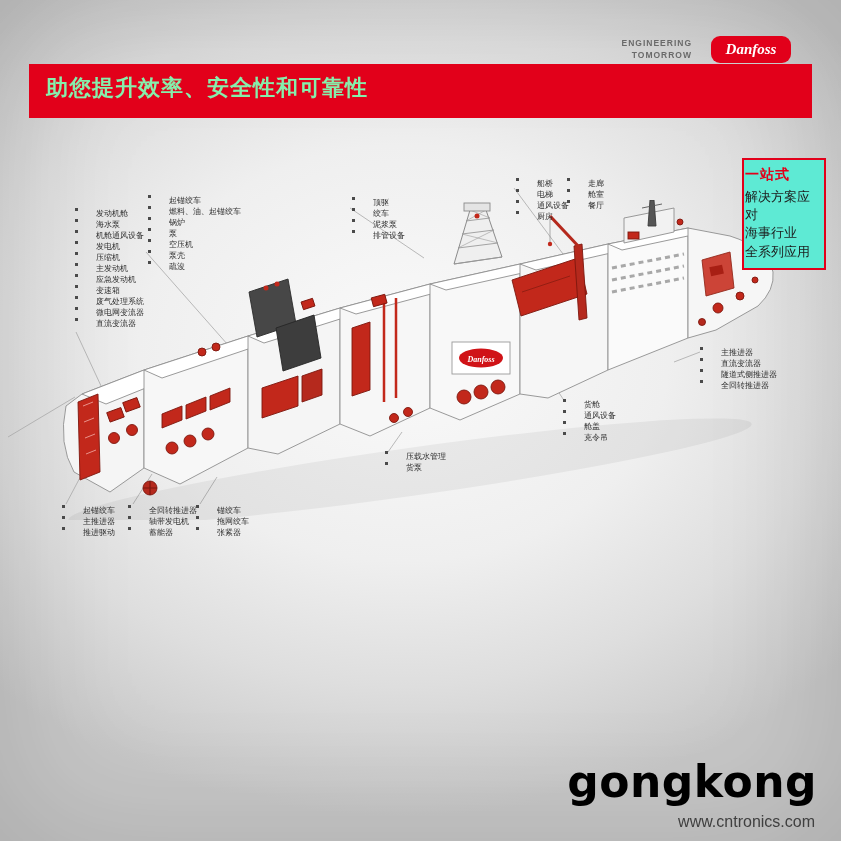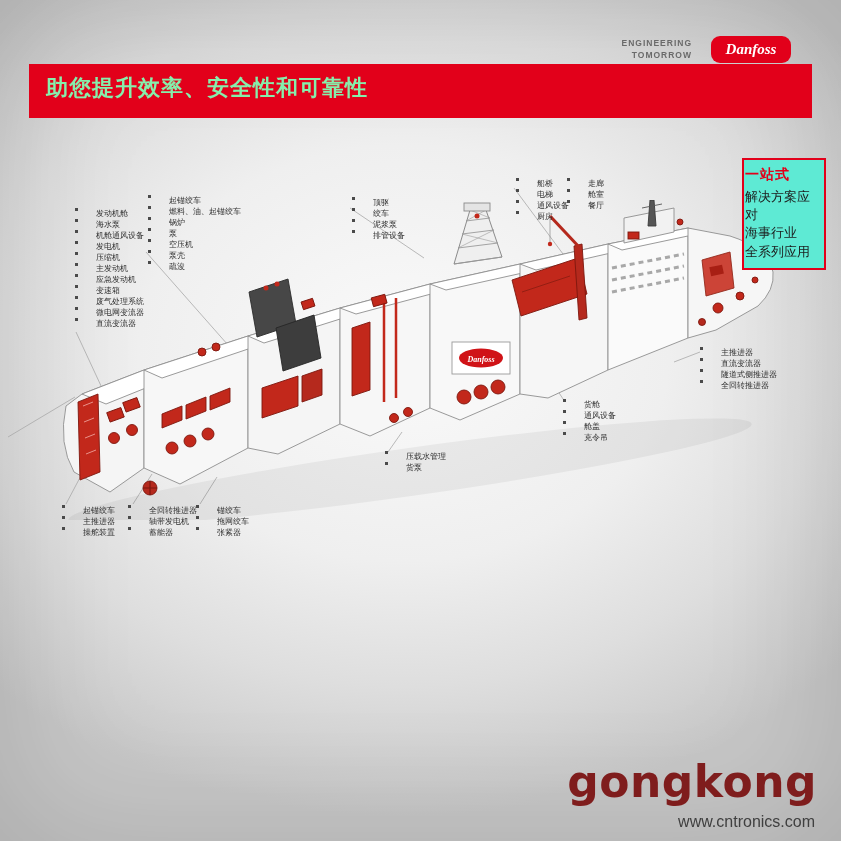--- a/index.html
+++ b/index.html
@@ -26,21 +26,21 @@
   
   .lgroup{position:absolute;white-space:nowrap}
   .lrow{height:11px;display:flex;align-items:flex-start;gap:18px}
   .bullet{width:3px;height:3px;background:#4a4a4a;flex:none;display:inline-block}
   .ltxt{font-size:8px;color:#2e2e2e}
   
   .leader-lines{position:absolute;left:0;top:0;pointer-events:none}
   .ship{position:absolute;left:50px;top:200px;width:725px;height:320px}
   
   .wm-brand{position:absolute;right:24px;top:756px;font-size:44px;font-weight:bold;
-       color:#7f1d1d;letter-spacing:0.5px;font-family:"DejaVu Sans",sans-serif}
+       color:#000000;letter-spacing:0.5px;font-family:"DejaVu Sans",sans-serif}
   .wm-url{position:absolute;right:26px;top:813px;font-size:16px;color:#404040}
 </style>
 </head>
 <body>
 
 <div class="stage"></div>
 
 <svg class="leader-lines" width="841" height="841" viewBox="0 0 841 841">
   <g stroke="#a8a8a8" stroke-width="0.8" fill="none">
     <path d="M8,437 L75,397"></path>
@@ -355,21 +355,21 @@
     <div class="lrow">
       <span class="bullet"></span>
       <span class="ltxt">起锚绞车</span>
     </div>
     <div class="lrow">
       <span class="bullet"></span>
       <span class="ltxt">主推进器</span>
     </div>
     <div class="lrow">
       <span class="bullet"></span>
-      <span class="ltxt">操舵装置</span>
+      <span class="ltxt">推进驱动</span>
     </div>
   </div>
 <div class="lgroup" style="left:128px;top:505px">
     <div class="lrow">
       <span class="bullet"></span>
       <span class="ltxt">全回转推进器</span>
     </div>
     <div class="lrow">
       <span class="bullet"></span>
       <span class="ltxt">轴带发电机</span>

